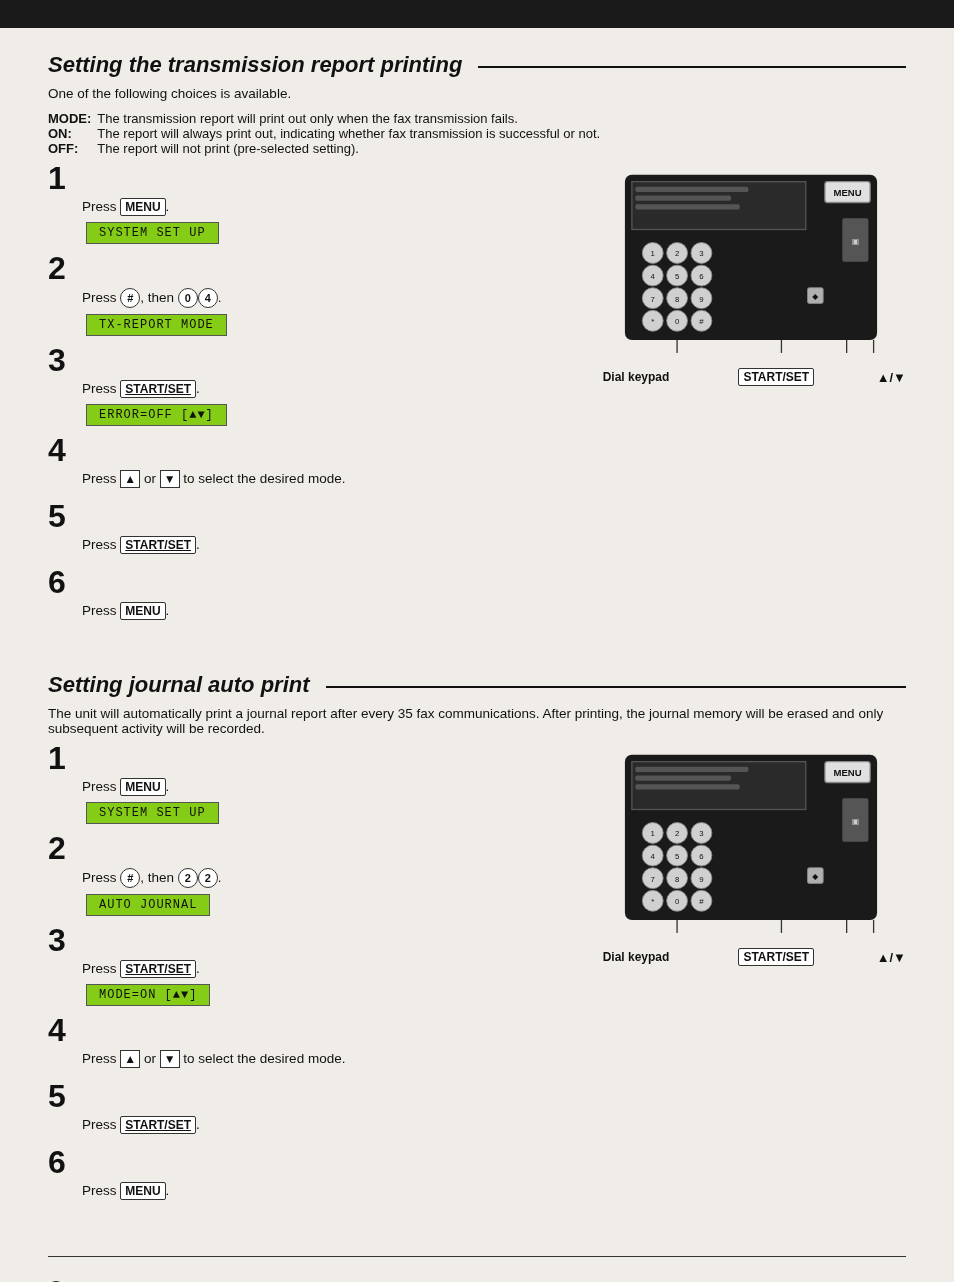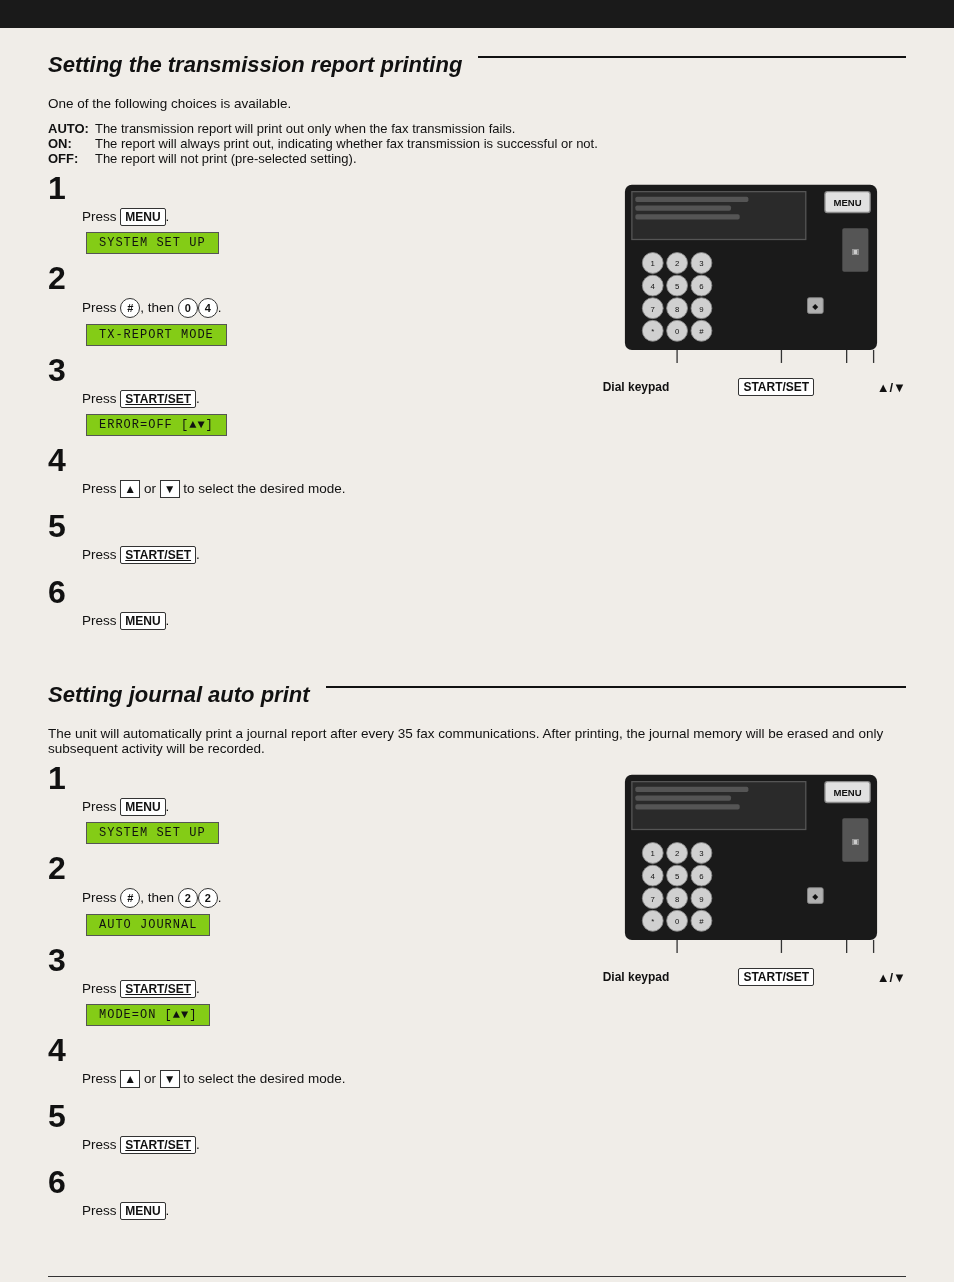--- a/index.html
+++ b/index.html
@@ -24,35 +24,35 @@
     }
 
     
     .section-title {
       font-style: italic;
       font-size: 22px;
       font-weight: bold;
       color: #111;
       margin-bottom: 4px;
       display: flex;
-      align-items: flex-start;
+      align-items: center;
       gap: 8px;
     }
     .section-title-line {
       flex: 1;
       height: 2px;
       background: #111;
       margin-left: 8px;
       margin-top: 4px;
     }
 
     .section-intro {
       font-size: 13.5px;
       margin-bottom: 10px;
-      margin-top: 18px;
+      margin-top: 8px;
     }
 
     .option-block {
       margin-bottom: 10px;
       font-size: 13px;
     }
     .option-block table {
       border-collapse: collapse;
     }
     .option-block td {
@@ -194,21 +194,21 @@
       <span>Setting the transmission report printing</span>
       <div class="section-title-line"></div>
     </div>
 
     <p class="section-intro">One of the following choices is available.</p>
 
     <div class="option-block">
       <table>
         <tbody>
             <tr>
-          <td class="key">AUTO:</td>
+          <td class="key">MODE:</td>
           <td>The transmission report will print out only when the fax transmission fails.</td>
         </tr>
         <tr>
           <td class="key">ON:</td>
           <td>The report will always print out, indicating whether fax transmission is successful or not.</td>
         </tr>
         <tr>
           <td class="key">OFF:</td>
           <td>The report will not print (pre-selected setting).</td>
         </tr>

